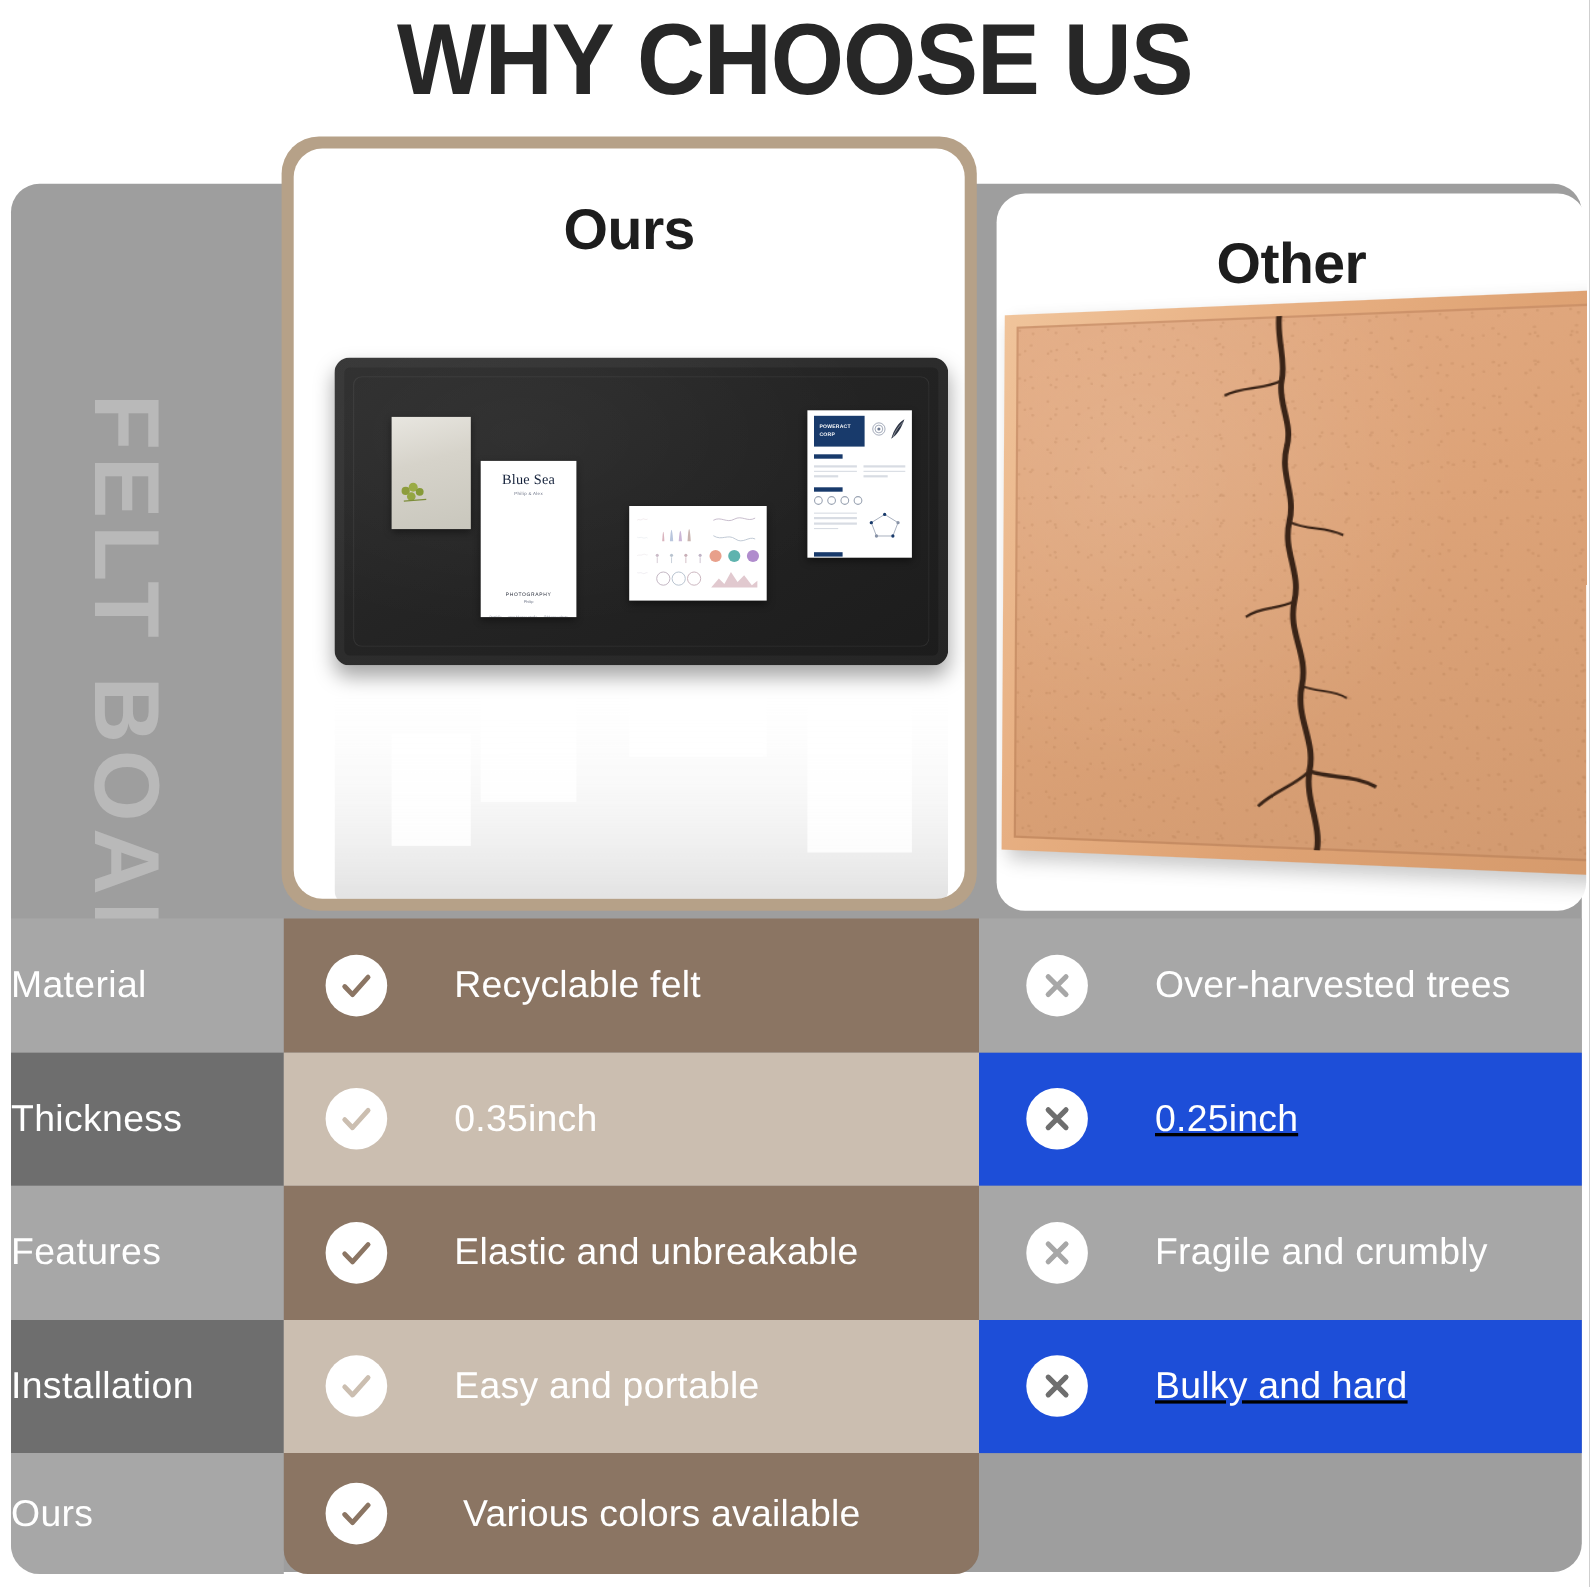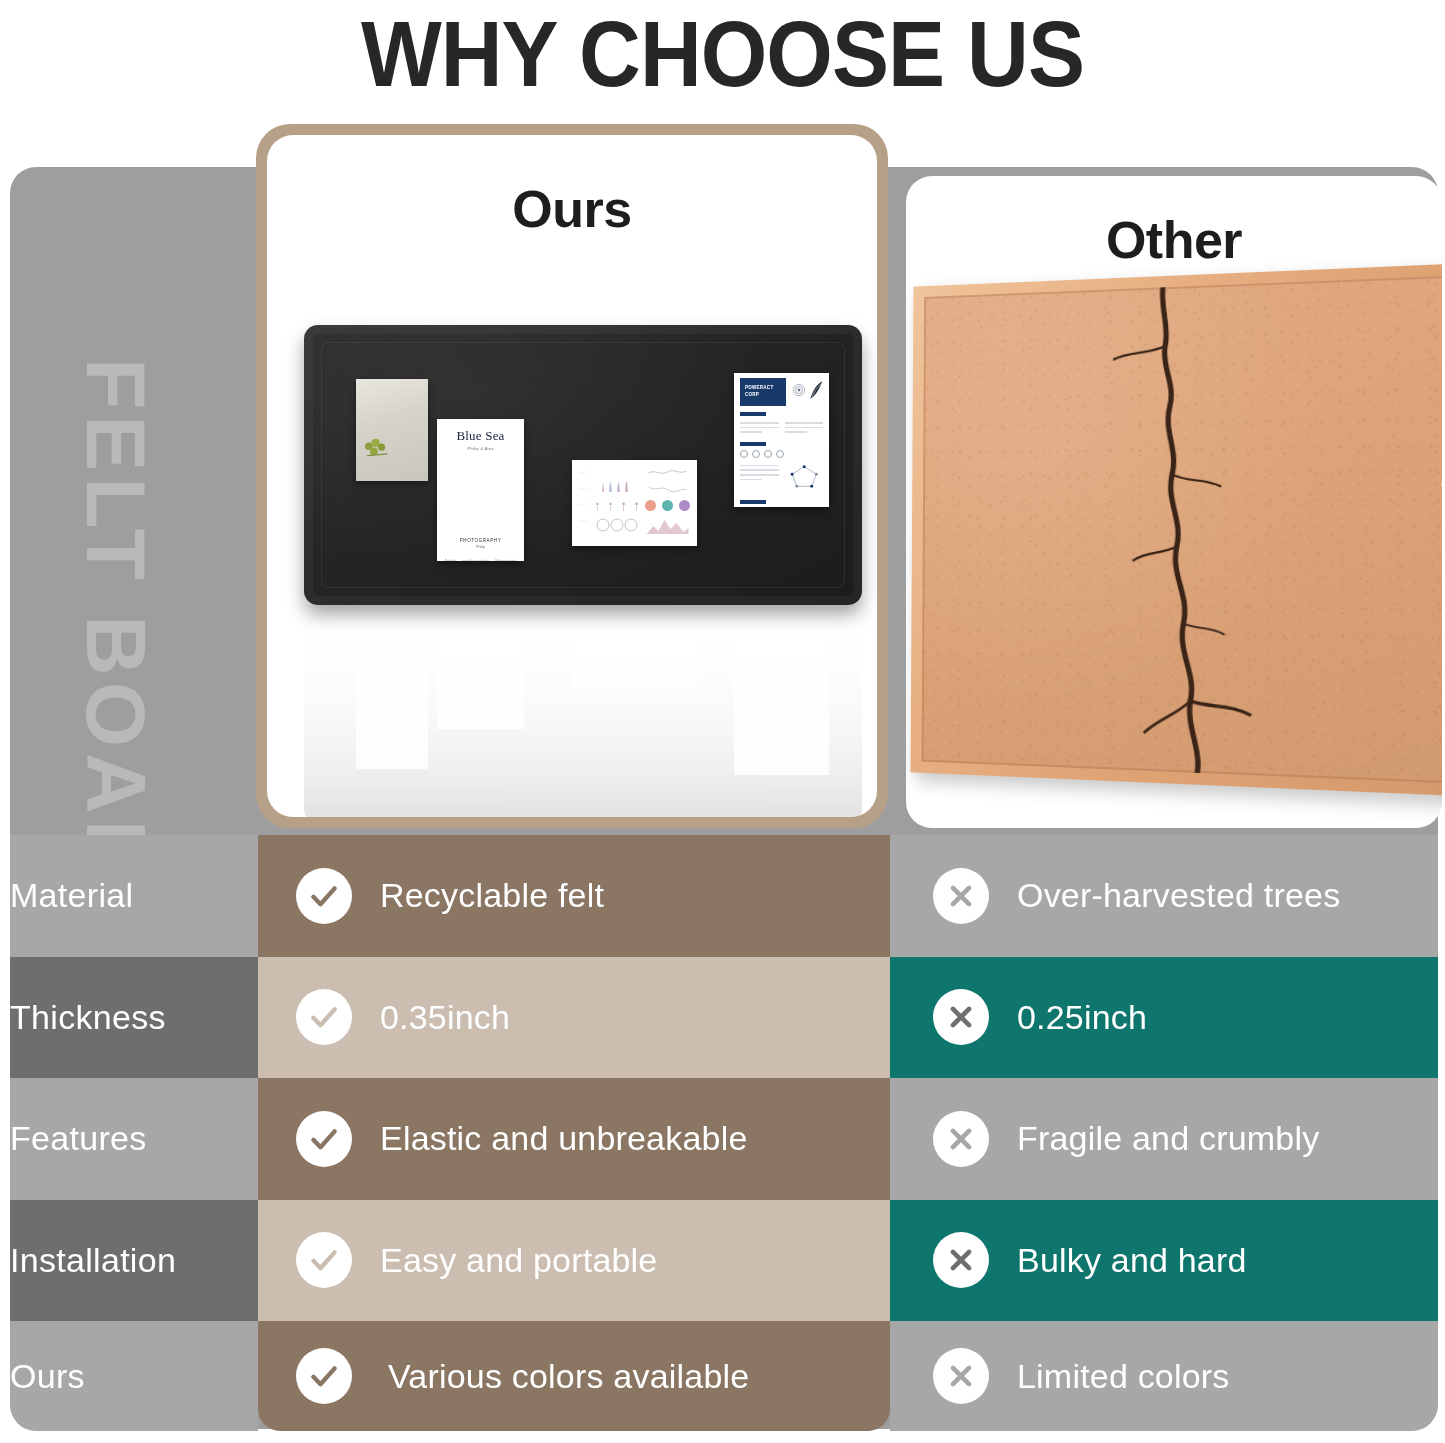--- a/index.html
+++ b/index.html
@@ -55,36 +55,36 @@
     flex:1 1 auto;
     display:flex; align-items:center; gap:28px; padding-left:43px;
   }
 
   
   .row.alt-a .cell-label { background:#a7a7a7; }
   .row.alt-a .cell-ours  { background:#8b7563; }
   .row.alt-a .cell-other { background:#a7a7a7; }
   .row.alt-b .cell-label { background:#6e6e6e; }
   .row.alt-b .cell-ours  { background:#cbbeb0; }
-  .row.alt-b .cell-other { background:#0f766e; }
+  .row.alt-b .cell-other { background:#1d4ed8;text-decoration:underline; }
 
   
   .row:first-child .cell-label{ border-top-left-radius:0; }
   .row:last-child  .cell-label{ border-bottom-left-radius:26px; }
   .row:last-child  .cell-ours { border-bottom-left-radius:22px; border-bottom-right-radius:22px;gap:36px; }
   .row:last-child  .cell-other{ border-bottom-right-radius:26px; }
 
   .icon-badge{
     flex:0 0 auto; width:56px; height:56px; border-radius:50%;
     background:#ffffff; display:flex; align-items:center; justify-content:center;
   }
   .icon-badge svg{ width:34px; height:34px; display:block; }
 
   .cell-text{
-    font-size:34px; color:#ffffff; letter-spacing:.2px; white-space:nowrap;
+    font-size:34px; color:#ffffff; letter-spacing:.2px; white-space:nowrap;margin-left:33px;
   }
 
   
   #ours-card{
     position:absolute; left:256px; top:124px; width:632px; height:704px;
     background:#b6a188; border-radius:34px; padding:11px;
   }
   #ours-inner{
     width:100%; height:100%; background:#ffffff; border-radius:26px;
     position:relative; overflow:hidden;
@@ -290,28 +290,20 @@
 
   <div class="row alt-a">
     <div class="cell-label">Ours</div>
     <div class="cell-ours">
       <span class="icon-badge">
         <svg viewBox="0 0 24 24">
             <path d="M4.5 12.6l5 5.2L19.5 6.6" fill="none" stroke="#8b7563" stroke-width="3.1" stroke-linecap="round" stroke-linejoin="round"></path>
           </svg>
       </span>
       <span class="cell-text">Various colors available</span>
-    </div>
-    <div class="cell-other">
-      <span class="icon-badge">
-        <svg viewBox="0 0 24 24">
-            <path d="M6.3 6.3 L17.7 17.7 M17.7 6.3 L6.3 17.7" fill="none" stroke="#a7a7a7" stroke-width="3.3" stroke-linecap="round"></path>
-          </svg>
-      </span>
-      <span class="cell-text">Limited colors</span>
     </div>
   </div>
 
 </div>
 
 <div id="ours-card">
   <div id="ours-inner">
 
     <div id="ours-heading">Ours</div>
 

